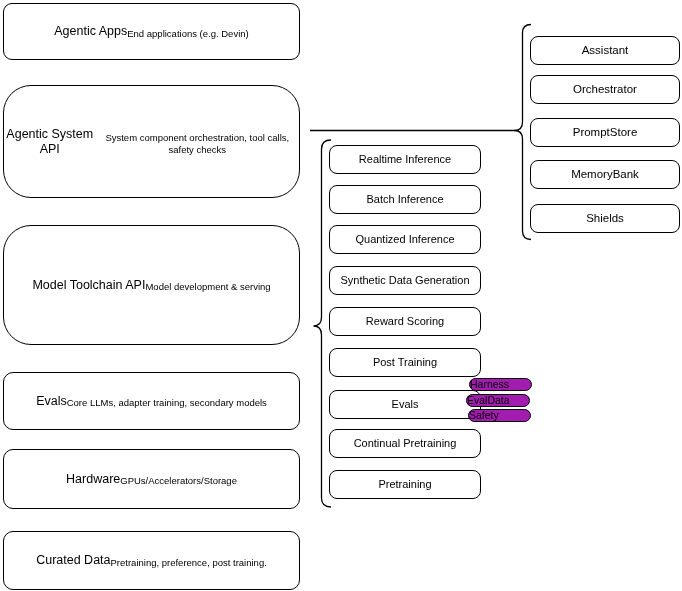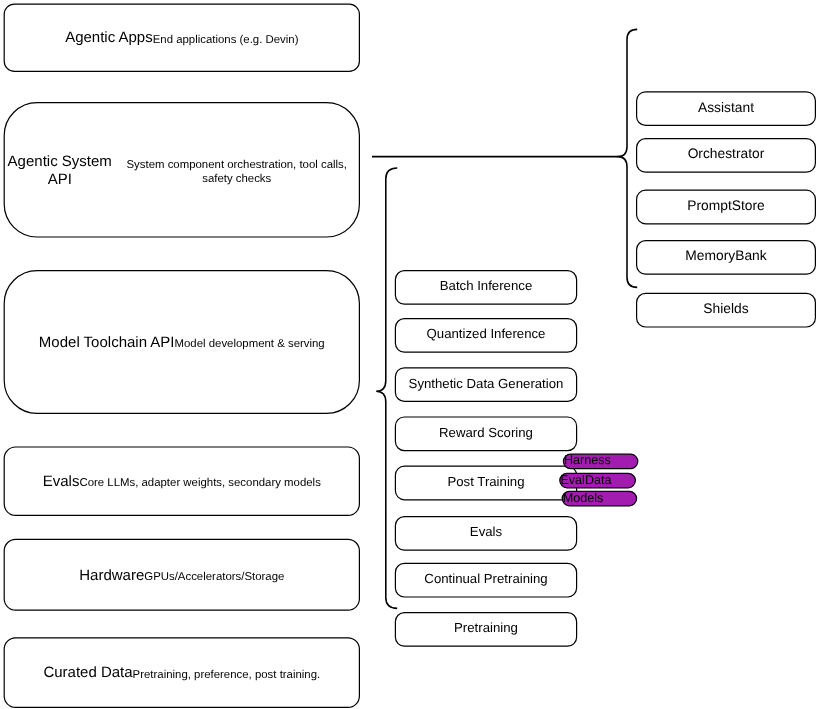--- a/index.html
+++ b/index.html
@@ -25,21 +25,21 @@
     box-sizing: border-box;
     display: flex;
     flex-direction: row;
     align-items: center;
     justify-content: center;
     text-align: center;
     z-index: 1;
   }
   .box .t { font-size: 12.5px; line-height: 15px; }
   .box .s { font-size: 9.5px; line-height: 12px; margin-top: 4px; }
-  .mbox, .rbox { font-size: 11px; line-height: 13px; margin-top: 40px; }
+  .mbox, .rbox { font-size: 11px; line-height: 13px; }
   .rbox { font-size: 11.5px; }
 
   
   .l0 { left: 3px; top: 3px;   width: 297px; height: 57px;  border-radius: 9px;  }
   .l1 { left: 3px; top: 85px;  width: 297px; height: 113px; border-radius: 28px; }
   .l2 { left: 3px; top: 225px; width: 297px; height: 120px; border-radius: 28px; }
   .l3 { left: 3px; top: 372px; width: 297px; height: 58px;  border-radius: 10px; }
   .l4 { left: 3px; top: 449px; width: 297px; height: 60px;  border-radius: 10px; }
   .l5 { left: 3px; top: 531px; width: 297px; height: 59px;  border-radius: 10px; }
 
@@ -90,31 +90,34 @@
   <div class="box l1">
     <div class="t">Agentic System API</div>
     <div class="s">System component orchestration, tool calls, safety checks</div>
   </div>
   <div class="box l2">
     <div class="t">Model Toolchain API</div>
     <div class="s">Model development &amp; serving</div>
   </div>
   <div class="box l3">
     <div class="t">Evals</div>
-    <div class="s">Core LLMs, adapter weights, secondary models</div>
+    <div class="s">Core LLMs, adapter training, secondary models</div>
   </div>
   <div class="box l4">
     <div class="t">Hardware</div>
     <div class="s">GPUs/Accelerators/Storage</div>
   </div>
   <div class="box l5">
     <div class="t">Curated Data</div>
     <div class="s">Pretraining, preference, post training.</div>
   </div>
 
+  <div class="box mbox m0">
+    <span>Realtime Inference</span>
+  </div>
   <div class="box mbox m1">
     <span>Batch Inference</span>
   </div>
   <div class="box mbox m2">
     <span>Quantized Inference</span>
   </div>
   <div class="box mbox m3">
     <span>Synthetic Data Generation</span>
   </div>
   <div class="box mbox m4">
@@ -133,21 +136,21 @@
     <span>Pretraining</span>
   </div>
 
   <div class="pill p0">
     <span>Harness</span>
   </div>
   <div class="pill p1">
     <span>EvalData</span>
   </div>
   <div class="pill p2">
-    <span>Models</span>
+    <span>Safety</span>
   </div>
 
   <div class="box rbox r0">
     <span>Assistant</span>
   </div>
   <div class="box rbox r1">
     <span>Orchestrator</span>
   </div>
   <div class="box rbox r2">
     <span>PromptStore</span>

